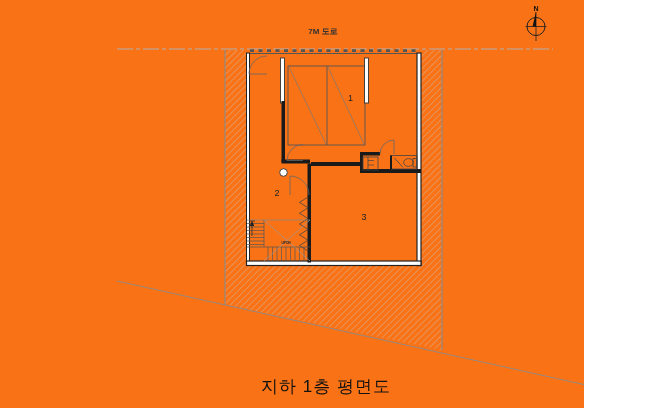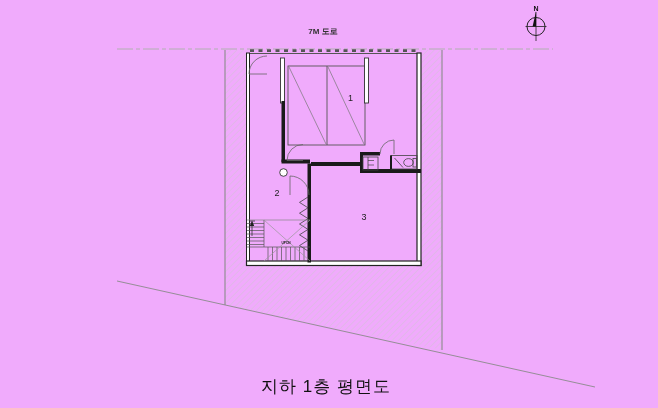--- a/index.html
+++ b/index.html
@@ -1,16 +1,16 @@
 <!DOCTYPE html>
 <html><head>
 <meta charset="utf-8">
 <style>
   html,body{margin:0;padding:0;background:#ffffff;}
-  .page{position:relative;width:658px;height:408px;background:#f0abfc;overflow:hidden;
+  .page{position:relative;width:584px;height:408px;background:#f97316;overflow:hidden;
         font-family:"Liberation Sans", sans-serif;}
   svg{display:block;}
   text{font-family:"Liberation Sans", sans-serif;}
   .room-num{font-size:9px;fill:#222;}
   .tiny-note{font-size:3.2px;fill:#222;font-weight:bold;letter-spacing:-0.2px;}
   .road-text{font-size:8px;font-weight:bold;fill:#333;}
   .compass-n{font-size:7px;font-weight:bold;fill:#111;}
   .plan-title{font-size:17px;fill:#111;font-weight:500;letter-spacing:1px;}
 </style>
 </head>

